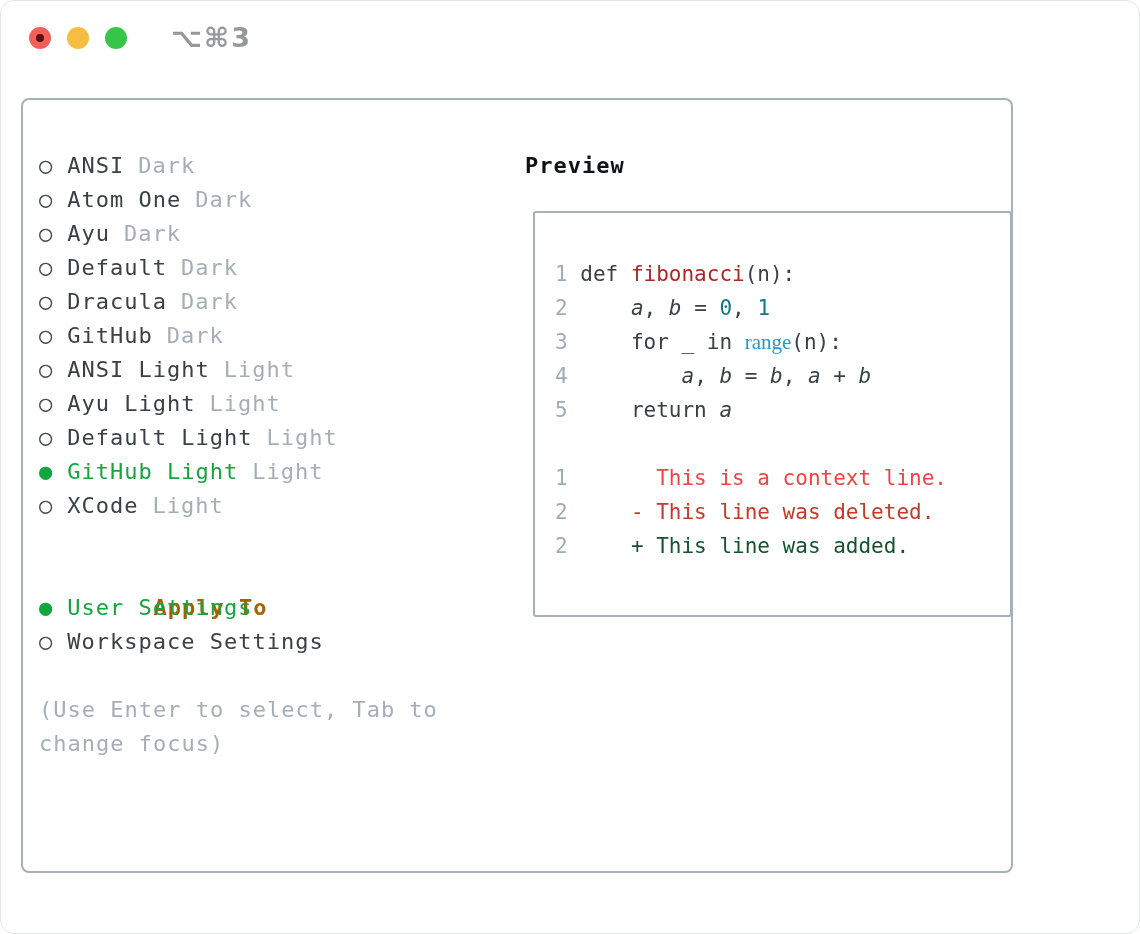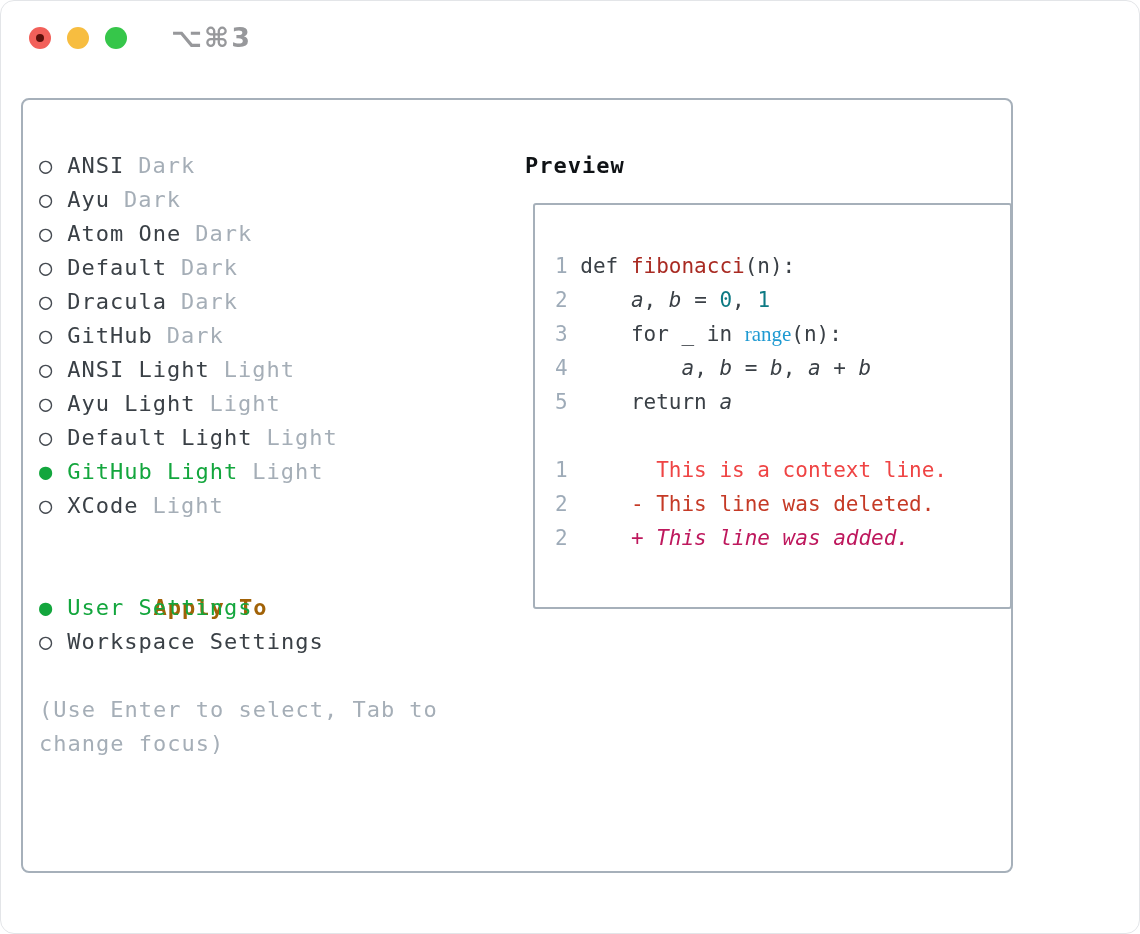--- a/index.html
+++ b/index.html
@@ -107,21 +107,21 @@
 
   
   .col-title {
     height: 34px; line-height: 34px;
     font-size: 22px; letter-spacing: 1px;
     font-weight: bold;
     color: #0f1215;
     white-space: pre;
   }
   .preview-box {
-    margin-top: 20px;
+    margin-top: 28px;
     margin-left: 8px;
     width: 479px; height: 406px;
     box-sizing: border-box;
     border: 2px solid #a6b0ba;
     border-radius: 3px;
     padding: 44px 8px 0 20px;
     background: #ffffff;
   }
   .cline {
     height: 34px; line-height: 34px;
@@ -130,41 +130,41 @@
     color: #3a4046;
   }
   .ln       { color: #9eabb8; }
   .tok-plain    { color: #3a4046; }
   .tok-function { color: #a92a22; }
   .tok-number   { color: #0e7a84; }
   .tok-builtin  { color: #1f9ad2; font-family: Liberation Serif, serif; }
   .tok-variable { color: #3a4046; font-style: italic; }
   .diff-context { color: #ef4444; }
   .diff-deleted { color: #c53a26; text-align: center; }
-  .diff-added   { color: #be185d; font-style: italic; }
+  .diff-added   { color: #14532d; }
 </style>
 </head>
 <body>
 
 <div class="titlebar">
   <div class="light red">
     <div class="dot"></div>
   </div>
   <div class="light yellow"></div>
   <div class="light green"></div>
   <div class="shortcut">⌥⌘3</div>
 </div>
 
 <div class="panel">
 
   <div class="left-col">
     <div id="theme-list">
         <div class="line theme-row"><span class="bullet">○</span><span class="theme-name">ANSI</span><span class="theme-tag">Dark</span></div>
+        <div class="line theme-row"><span class="bullet">○</span><span class="theme-name">Atom One</span><span class="theme-tag">Dark</span></div>
         <div class="line theme-row"><span class="bullet">○</span><span class="theme-name">Ayu</span><span class="theme-tag">Dark</span></div>
-        <div class="line theme-row"><span class="bullet">○</span><span class="theme-name">Atom One</span><span class="theme-tag">Dark</span></div>
         <div class="line theme-row"><span class="bullet">○</span><span class="theme-name">Default</span><span class="theme-tag">Dark</span></div>
         <div class="line theme-row"><span class="bullet">○</span><span class="theme-name">Dracula</span><span class="theme-tag">Dark</span></div>
         <div class="line theme-row"><span class="bullet">○</span><span class="theme-name">GitHub</span><span class="theme-tag">Dark</span></div>
         <div class="line theme-row"><span class="bullet">○</span><span class="theme-name">ANSI Light</span><span class="theme-tag">Light</span></div>
         <div class="line theme-row"><span class="bullet">○</span><span class="theme-name">Ayu Light</span><span class="theme-tag">Light</span></div>
         <div class="line theme-row"><span class="bullet">○</span><span class="theme-name">Default Light</span><span class="theme-tag">Light</span></div>
         <div class="line theme-row selected"><span class="bullet sel">●</span><span class="theme-name">GitHub Light</span><span class="theme-tag">Light</span></div>
         <div class="line theme-row"><span class="bullet">○</span><span class="theme-name">XCode</span><span class="theme-tag">Light</span></div>
       </div>
 

